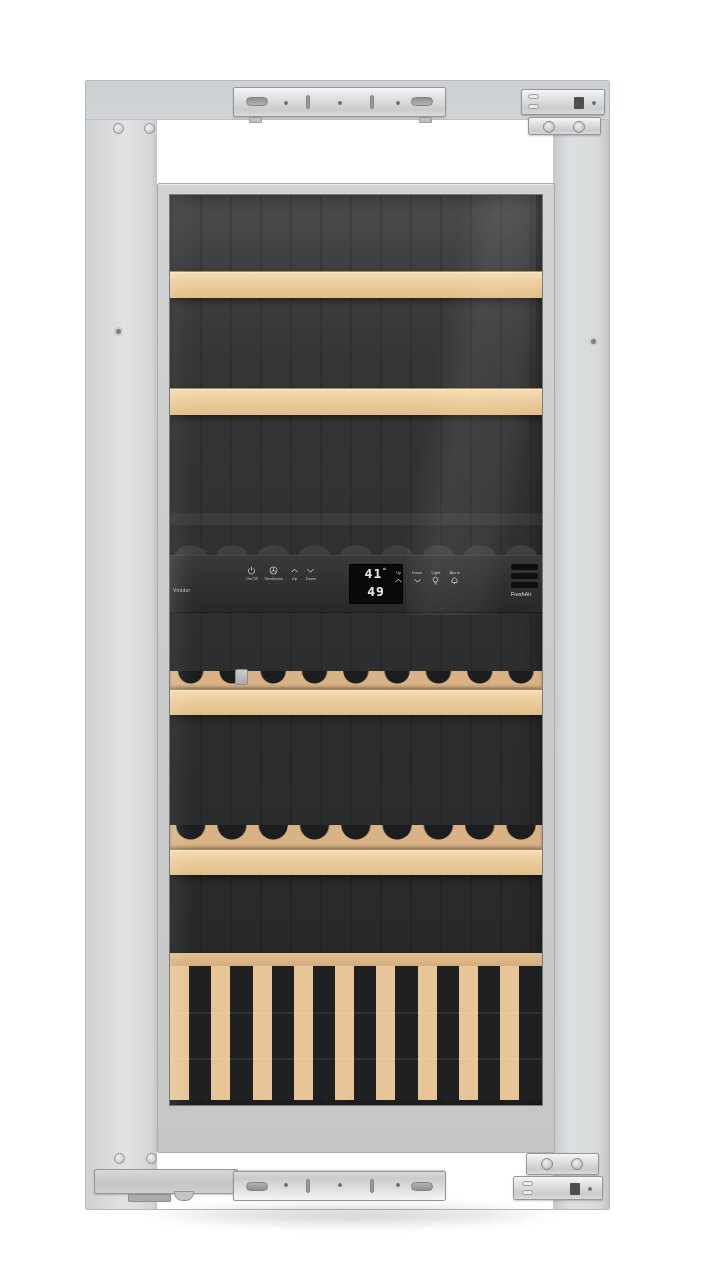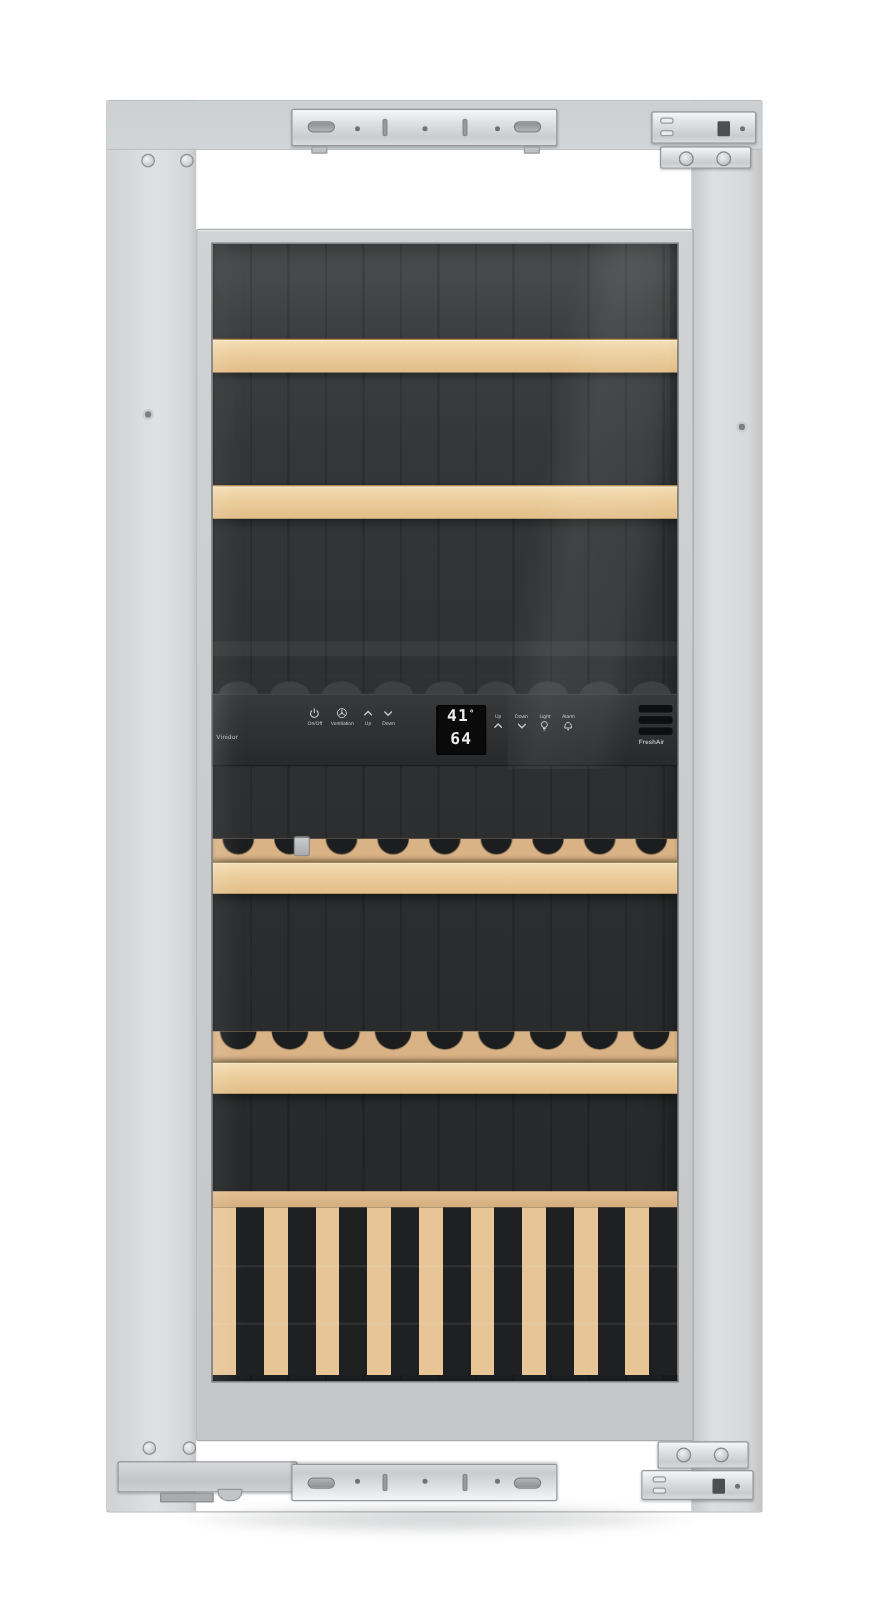--- a/index.html
+++ b/index.html
@@ -47,21 +47,21 @@
 
   
   .panel{left:0;top:360px;width:100%;height:58px;background:linear-gradient(180deg,#38393a 0%,#313233 40%,#28292a 100%);border-top:1px solid #454647;border-bottom:1px solid #1a1b1c;box-sizing:border-box;}
   .vinidor{left:3px;top:31px;font-size:5px;color:#c6c7c8;letter-spacing:.3px;}
   .ctl-group{display:flex;justify-content:space-between;}
   .ctl-left{left:76px;top:10px;width:70px;}
   .ctl-right{left:224px;top:14px;width:66px;}
   .ctl-item{display:flex;flex-direction:column;align-items:center;gap:1px;}
   .ctl-label{font-size:4px;color:#c2c3c4;white-space:nowrap;line-height:5px;}
   .ctl-item svg{display:block;}
-  .lcd{left:179px;top:8px;width:40px;height:40px;background:#0a0a0b;border-radius:2px;border:1px solid #000;color:#ededee;font-family:"DejaVu Sans Mono",monospace;font-weight:bold;text-align:center;box-sizing:border-box;}
+  .lcd{left:179px;top:8px;width:54px;height:40px;background:#0a0a0b;border-radius:2px;border:1px solid #000;color:#ededee;font-family:"DejaVu Sans Mono",monospace;font-weight:bold;text-align:center;box-sizing:border-box;}
   .lcd-line{font-size:13px;line-height:18px;letter-spacing:1px;}
   .deg{font-size:7px;vertical-align:top;line-height:12px;}
   .freshair{left:341px;top:8px;width:34px;}
   .fa-bar{width:27px;height:6px;background:#0d0e0f;border-radius:2px;margin-bottom:3px;}
   .fa-label{font-size:5px;color:#e4e4e4;white-space:nowrap;margin-top:2px;letter-spacing:.2px;}
 
   .door-nub{left:149px;top:588px;width:13px;height:16px;background:linear-gradient(180deg,#c9cbcd,#a9abad);border:1px solid #8b8d8f;border-radius:2px;box-sizing:border-box;}
 
   .shadow{left:92px;top:1200px;width:518px;height:36px;background:radial-gradient(ellipse 52% 46% at 50% 42%,rgba(45,50,55,.22),rgba(45,50,55,.10) 55%,rgba(45,50,55,0) 78%);filter:blur(4px);}
 </style>
@@ -171,21 +171,21 @@
             <div class="ctl-item">
               <svg width="9" height="9" viewBox="0 0 9 9">
                   <path d="M1.5 3.2 L4.5 6.2 L7.5 3.2" fill="none" stroke="#c9cacb" stroke-width="1"></path>
                 </svg>
               <div class="ctl-label">Down</div>
             </div>
           </div>
 
           <div class="abs lcd">
             <div class="lcd-line"><span>41</span><span class="deg">°</span></div>
-            <div class="lcd-line">64</div>
+            <div class="lcd-line">49</div>
           </div>
 
           <div class="abs ctl-group ctl-right">
             <div class="ctl-item">
               <div class="ctl-label">Up</div>
               <svg width="9" height="9" viewBox="0 0 9 9">
                   <path d="M1.5 6.2 L4.5 3.2 L7.5 6.2" fill="none" stroke="#c9cacb" stroke-width="1"></path>
                 </svg>
             </div>
             <div class="ctl-item">

